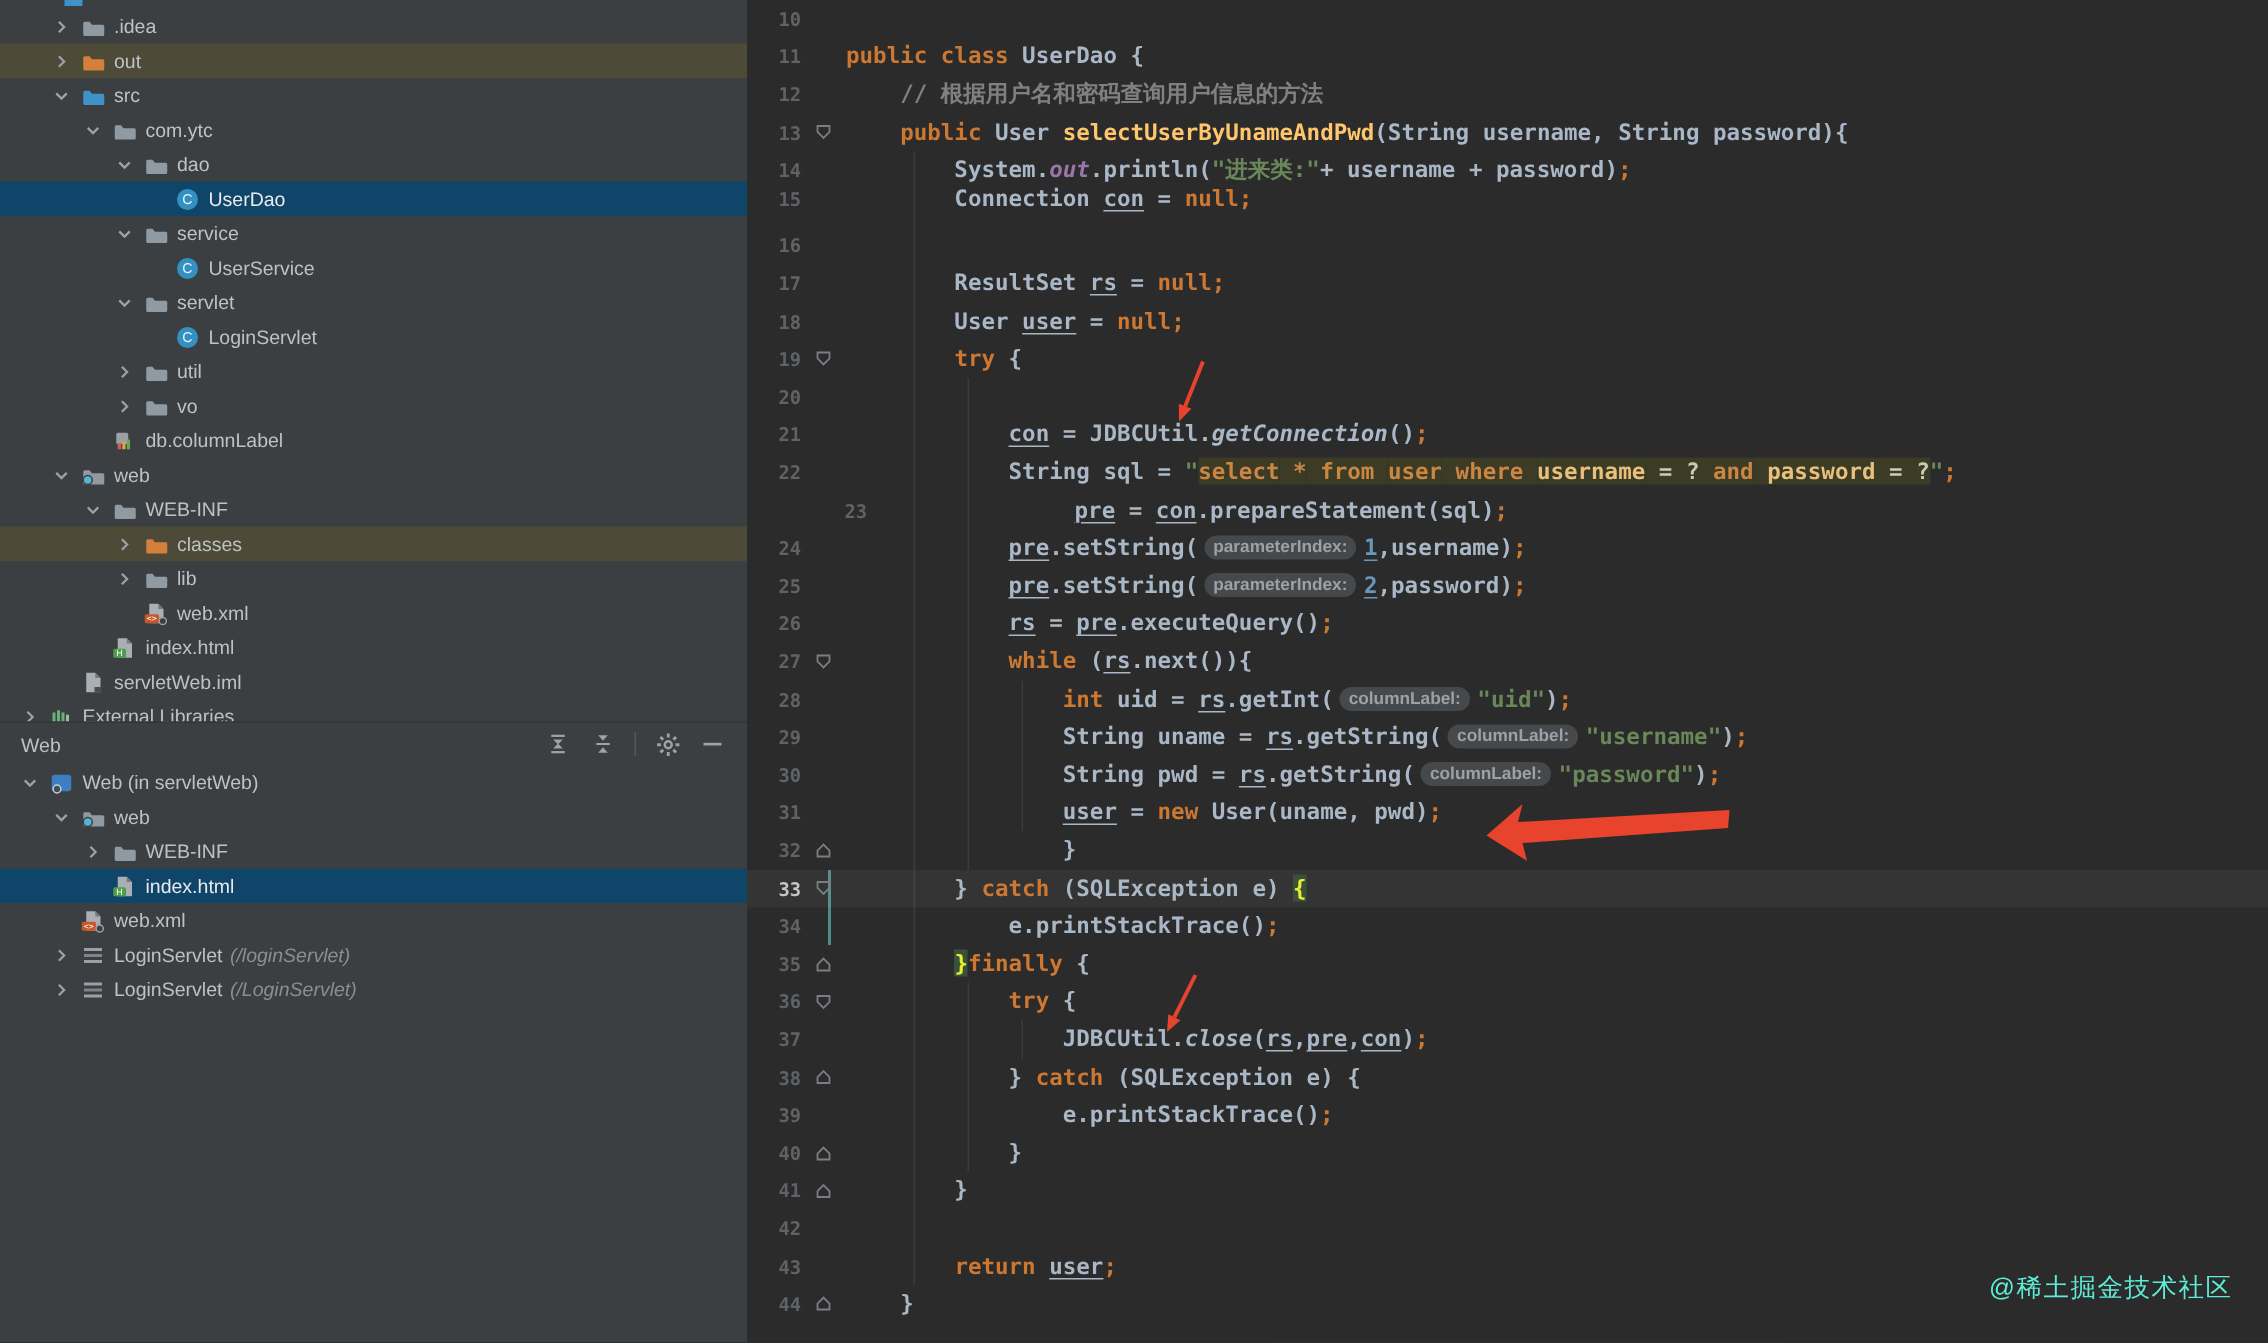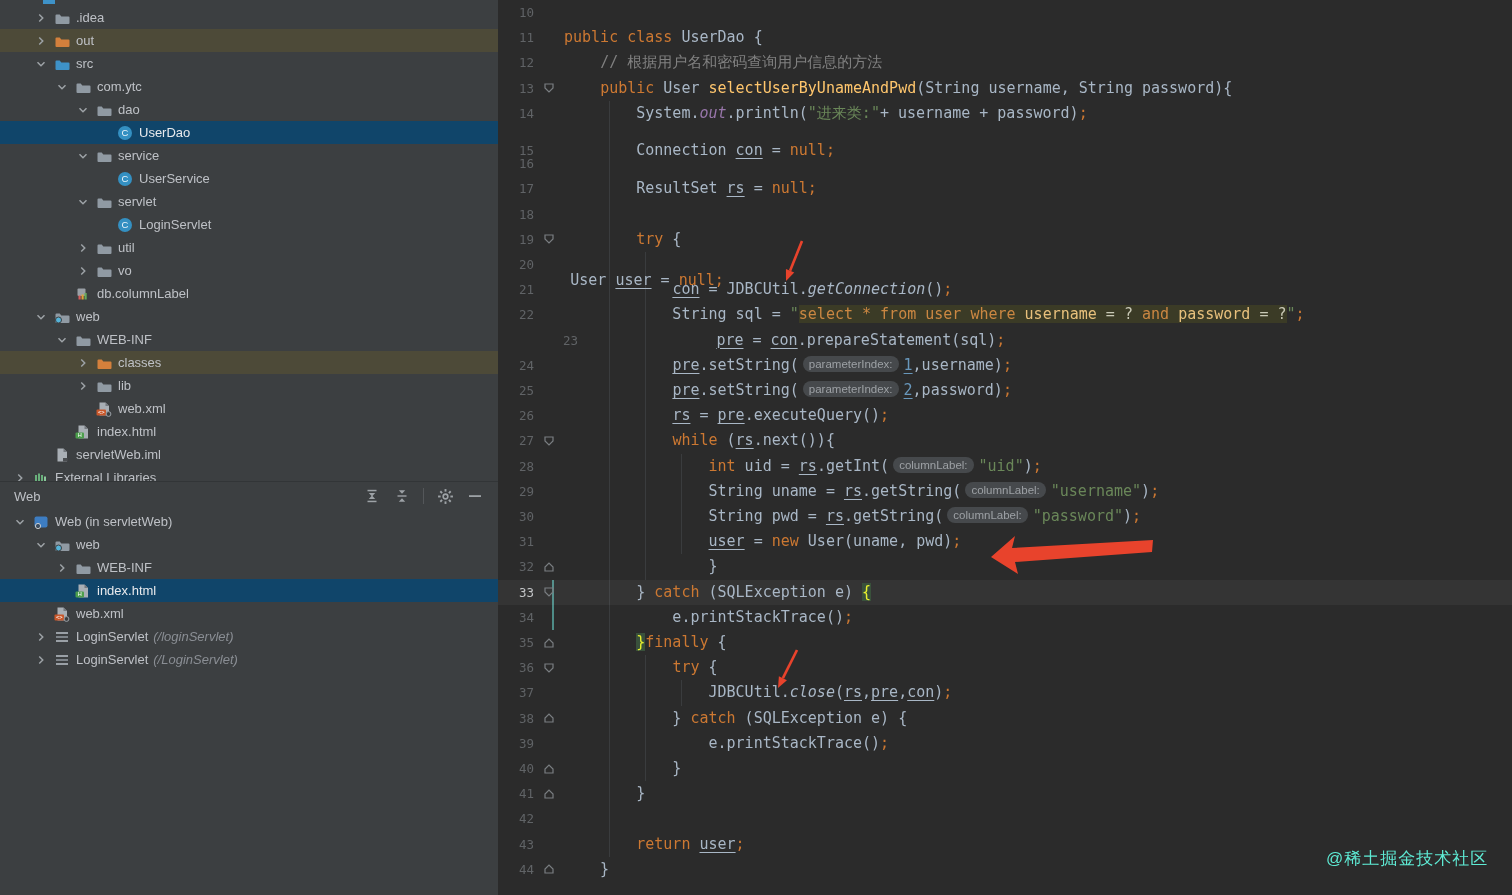--- a/index.html
+++ b/index.html
@@ -19,21 +19,21 @@
   .tsuffix{font-style:italic;color:#8A8E94;margin-left:5px;}
   #web-header{position:absolute;left:0;top:481px;width:498px;height:28px;background:#3C3F41;
               border-top:1px solid #323537;display:flex;align-items:center;}
   #web-title{color:#BEC1C6;font-size:13px;margin-left:14px;flex:1;}
   .hicon{width:22px;height:22px;display:flex;align-items:center;justify-content:center;margin-right:8px;}
   .hsep{width:1px;height:16px;background:#54575A;margin:0 10px 0 2px;}
   #partial-top{position:absolute;left:43px;top:0;width:12px;height:4px;background:#3E92C8;}
   
   #editor{position:absolute;left:498px;top:0;width:1014px;height:895px;background:#2B2B2B;}
   .guide{position:absolute;width:1px;background:#3A3C3E;}
-  .crow{position:absolute;left:0;width:1014px;height:25.2px;line-height:25.2px;display:flex;}
+  .crow{position:absolute;left:0;width:1014px;height:25.2px;line-height:25.2px;display:flex;font-weight:bold;}
   .crow.cur{background:rgba(255,255,255,0.045);}
   .ln{width:36px;text-align:right;color:#606366;font-size:12.5px;font-family:"DejaVu Sans Mono",monospace;flex:0 0 36px;}
   .crow.cur .ln{color:#C3C5C7;}
   .fold{width:30px;flex:0 0 30px;display:flex;align-items:center;justify-content:center;}
   .ct{font-family:"DejaVu Sans Mono",monospace;font-size:15px;white-space:pre;color:#A9B7C6;}
   .p{color:#A9B7C6}.k{color:#CC7832}.s{color:#6A8759}.c{color:#808080}.m{color:#FFC66D}
   .o{color:#CC7832}
   .i{font-style:italic;color:#A9B7C6}
   .f{font-style:italic;color:#9876AA}
   .u{color:#A9B7C6;text-decoration:underline;text-underline-offset:3px;text-decoration-thickness:1px;}
@@ -486,35 +486,35 @@
               <polygon points="2,2 10,2 10,6 6,10 2,6" fill="none" stroke="#7A7E82" stroke-width="1.2"></polygon>
             </svg>
           </span>
           <span class="ct"><span class="p">    </span><span class="k">public </span><span class="p">User </span><span class="m">selectUserByUnameAndPwd</span><span class="p">(String username, String password){</span></span>
         </div>
         <div class="crow" style="top: 100.8px;">
           <span class="ln">14</span>
           <span class="fold"></span>
           <span class="ct"><span class="p">        System.</span><span class="f">out</span><span class="p">.println(</span><span class="s">"进来类:"</span><span class="p">+ username + password)</span><span class="o">;</span></span>
         </div>
-        <div class="crow" style="top: 138px;">
+        <div class="crow" style="top: 120px;">
           <span class="ln">15</span>
           <span class="fold"></span>
           <span class="ct"><span class="p">        Connection </span><span class="u">con</span><span class="p"> = </span><span class="k">null</span><span class="o">;</span></span>
         </div>
         <div class="crow" style="top: 151.2px;">
           <span class="ln">16</span>
           <span class="fold"></span>
         </div>
         <div class="crow" style="top: 176.4px;">
           <span class="ln">17</span>
           <span class="fold"></span>
           <span class="ct"><span class="p">        ResultSet </span><span class="u">rs</span><span class="p"> = </span><span class="k">null</span><span class="o">;</span></span>
         </div>
-        <div class="crow" style="top: 201.6px; flex-direction: column;">
+        <div class="crow" style="top: 201.6px;">
           <span class="ln">18</span>
           <span class="fold"></span>
           <span class="ct"><span class="p">        User </span><span class="u">user</span><span class="p"> = </span><span class="k">null</span><span class="o">;</span></span>
         </div>
         <div class="crow" style="top: 226.8px;">
           <span class="ln">19</span>
           <span class="fold">
             <svg width="12" height="12" viewBox="0 0 12 12">
               <polygon points="2,2 10,2 10,6 6,10 2,6" fill="none" stroke="#7A7E82" stroke-width="1.2"></polygon>
             </svg>

